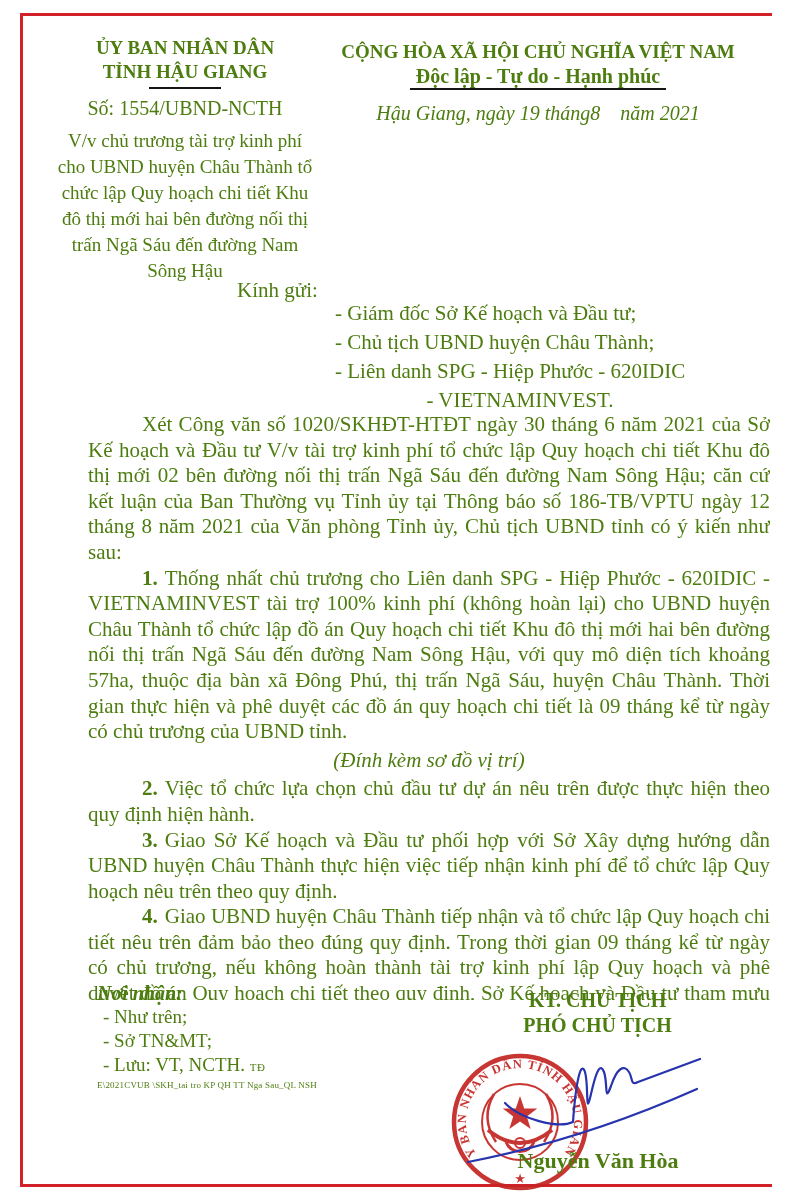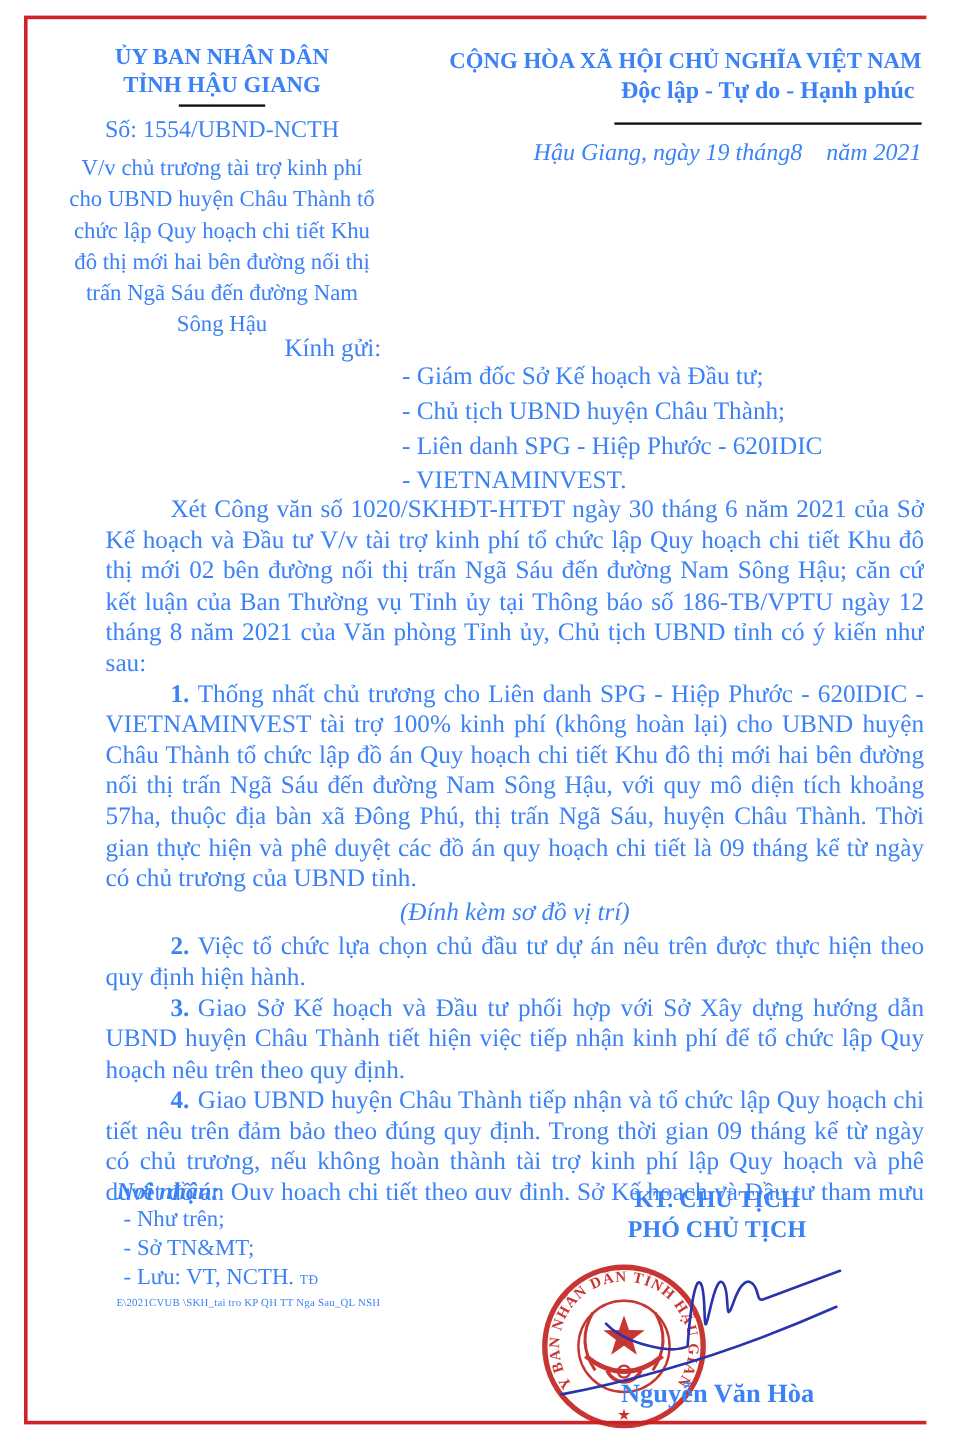--- a/index.html
+++ b/index.html
@@ -1,45 +1,45 @@
 <!DOCTYPE html>
 <html><head>
 <meta charset="utf-8">
 <style>
   html,body{margin:0;padding:0;background:#ffffff;}
   .page{
     position:relative;
     width:772px;height:1202px;
     background:#ffffff;
     font-family:"Liberation Serif","DejaVu Serif",serif;
-    color:#3b82f6;
+    color:#4d7c0f;
     overflow:hidden;
   }
   .frame{
     position:absolute;left:20px;top:13px;
     width:765px;height:1168px;
     border:3px solid #d22128;
     pointer-events:none;
   }
   
   .hdr-left{position:absolute;left:55px;top:36px;width:260px;text-align:center;}
   .hdr-left .org{font-size:19px;font-weight:bold;line-height:24px;}
   .rule{width:72px;border-top:2px solid #141414;margin:3px auto 8px auto;}
   .docnum{font-size:20px;margin-top:2px;}
   .subject{font-size:19px;line-height:26px;margin-top:8px;}
   
-  .hdr-right{position:absolute;left:308px;top:40px;width:460px;text-align:right;}
+  .hdr-right{position:absolute;left:308px;top:40px;width:460px;text-align:center;}
   .motto1{font-size:19px;font-weight:bold;line-height:24px;}
-  .motto2{display:inline-block;font-size:20px;font-weight:bold;border-bottom:2px solid #141414;padding:0 6px 14px 6px;margin-top:1px;}
+  .motto2{display:inline-block;font-size:20px;font-weight:bold;border-bottom:2px solid #141414;padding:0 6px 0 6px;margin-top:1px;}
   .dateline{font-size:20px;font-style:italic;margin-top:12px;}
   
   .kinh-gui{position:absolute;left:237px;top:276px;display:flex;font-size:21px;}
   .kg-label{width:98px;line-height:29px;}
   .kg-items{width:370px;line-height:29px;margin-top:23px;}
-  .kg-items .ctr{}
+  .kg-items .ctr{text-align:center;}
   
   .bodytxt{position:absolute;left:88px;top:412px;width:682px;height:588px;overflow:hidden;}
   .para{margin:0;text-align:justify;text-indent:54px;font-size:21px;line-height:25.6px;}
   .num{margin-right:7px;}
   .note{font-size:21px;font-style:italic;text-align:center;margin:3px 0;line-height:25.6px;}
   
   .noi-nhan{position:absolute;left:97px;top:982px;width:300px;}
   .nn-label{font-size:20px;font-weight:bold;font-style:italic;}
   .nn-item{font-size:19px;line-height:24px;margin-left:6px;}
   .initials{font-size:11px;letter-spacing:0.5px;}
@@ -78,21 +78,21 @@
       <div>- Liên danh SPG - Hiệp Phước - 620IDIC</div>
       <div class="ctr">- VIETNAMINVEST.</div>
     </div>
   </div>
 
   <div class="bodytxt">
     <p class="para"><span>Xét Công văn số 1020/SKHĐT-HTĐT ngày 30 tháng 6 năm 2021 của Sở Kế hoạch và Đầu tư V/v tài trợ kinh phí tổ chức lập Quy hoạch chi tiết Khu đô thị mới 02 bên đường nối thị trấn Ngã Sáu đến đường Nam Sông Hậu; căn cứ kết luận của Ban Thường vụ Tỉnh ủy tại Thông báo số 186-TB/VPTU ngày 12 tháng 8 năm 2021 của Văn phòng Tỉnh ủy, Chủ tịch UBND tỉnh có ý kiến như sau:</span></p>
     <p class="para"><b class="num">1.</b><span>Thống nhất chủ trương cho Liên danh SPG - Hiệp Phước - 620IDIC - VIETNAMINVEST tài trợ 100% kinh phí (không hoàn lại) cho UBND huyện Châu Thành tổ chức lập đồ án Quy hoạch chi tiết Khu đô thị mới hai bên đường nối thị trấn Ngã Sáu đến đường Nam Sông Hậu, với quy mô diện tích khoảng 57ha, thuộc địa bàn xã Đông Phú, thị trấn Ngã Sáu, huyện Châu Thành. Thời gian thực hiện và phê duyệt các đồ án quy hoạch chi tiết là 09 tháng kể từ ngày có chủ trương của UBND tỉnh.</span></p>
     <div class="note">(Đính kèm sơ đồ vị trí)</div>
     <p class="para"><b class="num">2.</b><span>Việc tổ chức lựa chọn chủ đầu tư dự án nêu trên được thực hiện theo quy định hiện hành.</span></p>
-    <p class="para"><b class="num">3.</b><span>Giao Sở Kế hoạch và Đầu tư phối hợp với Sở Xây dựng hướng dẫn UBND huyện Châu Thành tiết hiện việc tiếp nhận kinh phí để tổ chức lập Quy hoạch nêu trên theo quy định.</span></p>
+    <p class="para"><b class="num">3.</b><span>Giao Sở Kế hoạch và Đầu tư phối hợp với Sở Xây dựng hướng dẫn UBND huyện Châu Thành thực hiện việc tiếp nhận kinh phí để tổ chức lập Quy hoạch nêu trên theo quy định.</span></p>
     <p class="para"><b class="num">4.</b><span>Giao UBND huyện Châu Thành tiếp nhận và tổ chức lập Quy hoạch chi tiết nêu trên đảm bảo theo đúng quy định. Trong thời gian 09 tháng kể từ ngày có chủ trương, nếu không hoàn thành tài trợ kinh phí lập Quy hoạch và phê duyệt đồ án Quy hoạch chi tiết theo quy định, Sở Kế hoạch và Đầu tư tham mưu UBND tỉnh thu hồi chủ trương tài trợ kinh phí lập quy hoạch chi tiết nêu trên./.</span></p>
   </div>
 
   <div class="noi-nhan">
     <div class="nn-label">Nơi nhận:</div>
     <div class="nn-item">- Như trên;</div>
     <div class="nn-item">- Sở TN&amp;MT;</div>
     <div class="nn-item"><span>- Lưu: VT, NCTH.</span> <span class="initials">TĐ</span></div>
     <div class="fileref">E\2021CVUB \SKH_tai tro KP QH TT Nga Sau_QL NSH</div>
   </div>

